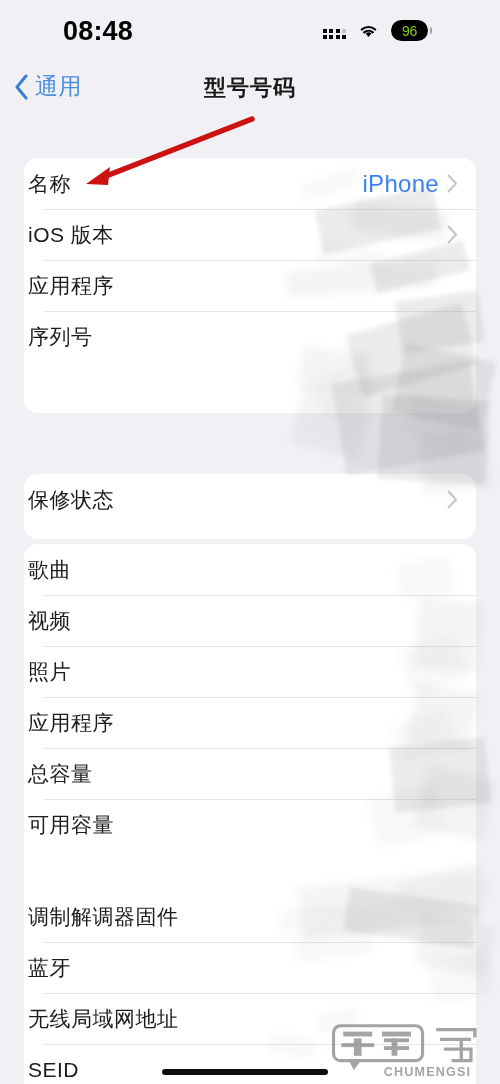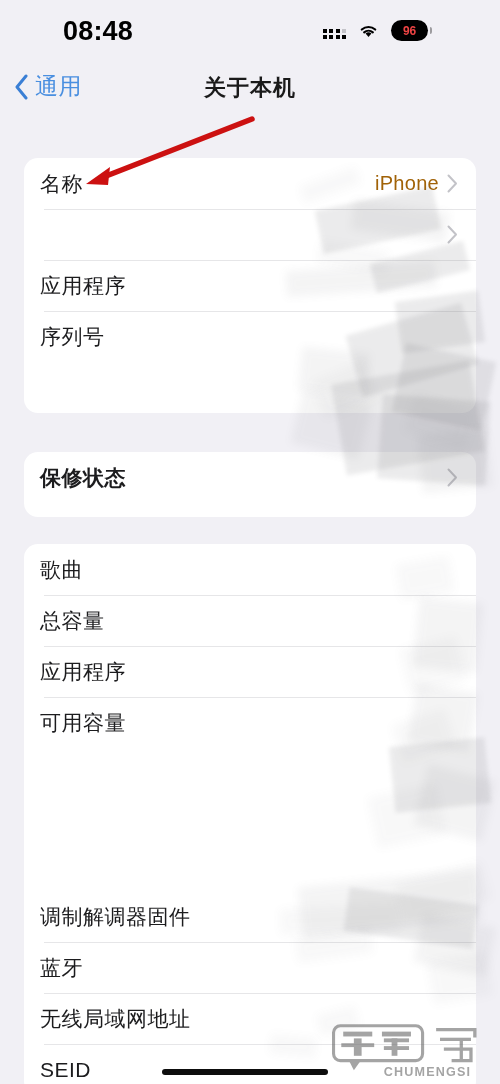--- a/index.html
+++ b/index.html
@@ -34,21 +34,21 @@
   .cell-icon { display:flex; align-items:flex-end; gap:2.5px; height:17px; }
   .cell-col { display:flex; flex-direction:column; justify-content:flex-end; gap:2.5px; }
   .cell-dot { width:4px; height:4px; background:#000; }
   .cell-dot.dim { background:#c3c3c8; }
   .wifi-icon { width:23px; height:17px; display:block; }
   .batt {
     min-width:37px; height:21px; background:#000; border-radius:11px;
     display:flex; align-items:center; justify-content:center;
     padding:0 5px; position:relative;
   }
-  .batt-num { color:#ef4444; font-size:12px; font-weight:700; letter-spacing:-0.2px; }
+  .batt-num { color:#84cc16; font-size:14px; font-weight:400; letter-spacing:-0.2px; }
   .batt-nub {
     position:absolute; right:-4px; top:7px; width:2.5px; height:7px;
     background:#000; opacity:.35; border-radius:0 2px 2px 0;
   }
 
   
   .navbar { position:absolute; top:62px; left:0; width:500px; height:52px; }
   .nav-back {
     position:absolute; left:14px; top:9px;
     display:flex; align-items:center; gap:6px;
@@ -62,33 +62,33 @@
   }
 
   
   .card {
     position:absolute; left:24px; width:452px;
     background:#fff; border-radius:14px; overflow:hidden;
   }
   .row {
     position:relative; height:51px;
     display:flex; align-items:center;
-    padding-left:16px; padding-right:18px;
+    padding-left:4px; padding-right:18px;
   }
   .row + .row::before {
     content:""; position:absolute; left:20px; right:0; top:0;
     height:1px; background:#e6e6e8;
   }
   .row-label {
     font-size:21px; color:#1c1c1e; letter-spacing:0.5px; white-space:nowrap;
   }
   .row-right {
     margin-left:auto; display:flex; align-items:center; gap:8px;
   }
-  .row-value { font-size:20px; color:#a16207; letter-spacing:0.3px; }
+  .row-value { font-size:24px; color:#3b82f6; letter-spacing:0.3px; }
   .chev { display:block; }
 
   
   .smudge {
     position:absolute; pointer-events:none;
     background:#6e6e73; opacity:.13;
     filter:blur(2.2px);
   }
   .smudge.soft { opacity:.07; filter:blur(4px); }
   .smudge.faint { opacity:.045; filter:blur(5px); }
@@ -152,71 +152,80 @@
     </div>
   </div>
 
   <div class="navbar">
     <div class="nav-back">
       <svg width="15" height="26" viewBox="0 0 15 26">
         <path d="M12 2 L3 13 L12 24" stroke="#3a7fd5" stroke-width="3" fill="none" stroke-linecap="round" stroke-linejoin="round"></path>
       </svg>
       <span class="nav-back-label">通用</span>
     </div>
-    <div class="nav-title">关于本机</div>
+    <div class="nav-title">型号号码</div>
   </div>
 
   <div id="cards">
       <div class="card" style="top: 158px; height: 255px;">
         <div class="row">
           <span class="row-label">名称</span>
           <span class="row-right">
             <span class="row-value">iPhone</span>
             <svg class="chev" width="11" height="19" viewBox="0 0 11 19">
               <path d="M1.5 1.5 L9 9.5 L1.5 17.5" stroke="#c3c3c8" stroke-width="2" fill="none" stroke-linecap="round" stroke-linejoin="round"></path>
             </svg>
           </span>
         </div>
         <div class="row">
+          <span class="row-label">iOS 版本</span>
           <span class="row-right">
             <svg class="chev" width="11" height="19" viewBox="0 0 11 19">
               <path d="M1.5 1.5 L9 9.5 L1.5 17.5" stroke="#c3c3c8" stroke-width="2" fill="none" stroke-linecap="round" stroke-linejoin="round"></path>
             </svg>
           </span>
         </div>
         <div class="row">
           <span class="row-label">应用程序</span>
           <span class="row-right"></span>
         </div>
         <div class="row">
           <span class="row-label">序列号</span>
           <span class="row-right"></span>
         </div>
       </div>
-      <div class="card" style="top: 452px; height: 65px; font-weight: bold;">
+      <div class="card" style="top: 474px; height: 65px;">
         <div class="row">
           <span class="row-label">保修状态</span>
           <span class="row-right">
             <svg class="chev" width="11" height="19" viewBox="0 0 11 19">
               <path d="M1.5 1.5 L9 9.5 L1.5 17.5" stroke="#c3c3c8" stroke-width="2" fill="none" stroke-linecap="round" stroke-linejoin="round"></path>
             </svg>
           </span>
         </div>
       </div>
       <div class="card" style="top: 544px; height: 390px;">
         <div class="row">
           <span class="row-label">歌曲</span>
           <span class="row-right"></span>
         </div>
         <div class="row">
+          <span class="row-label">视频</span>
+          <span class="row-right"></span>
+        </div>
+        <div class="row">
+          <span class="row-label">照片</span>
+          <span class="row-right"></span>
+        </div>
+        <div class="row">
+          <span class="row-label">应用程序</span>
+          <span class="row-right"></span>
+        </div>
+        <div class="row">
           <span class="row-label">总容量</span>
-          <span class="row-right"></span>
-        </div>
-        <div class="row">
-          <span class="row-label">应用程序</span>
           <span class="row-right"></span>
         </div>
         <div class="row">
           <span class="row-label">可用容量</span>
           <span class="row-right"></span>
         </div>
       </div>
       <div class="card" style="top: 891px; height: 204px;">
         <div class="row">
           <span class="row-label">调制解调器固件</span>

